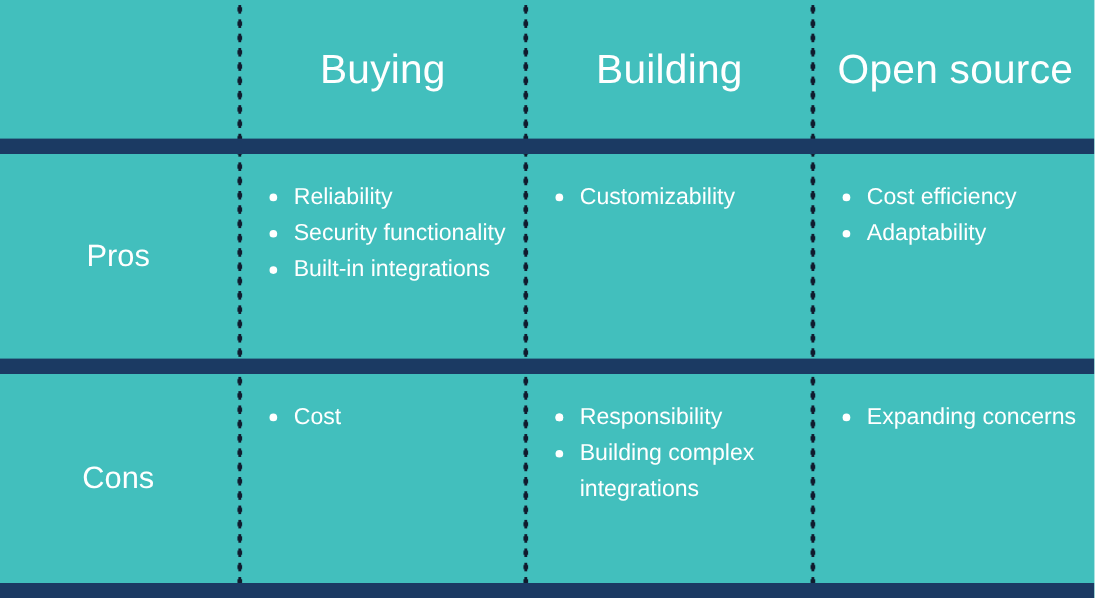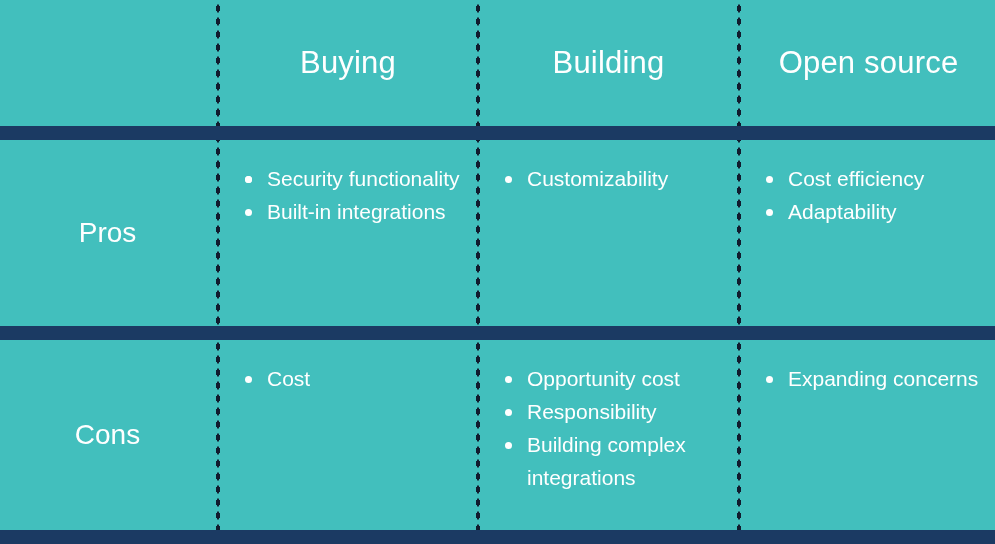--- a/index.html
+++ b/index.html
@@ -61,21 +61,21 @@
   .col-building  { left: 481px; width: 255px; }
   .col-open      { left: 742px; width: 253px; }
 
   
   .row-head { top: 0; height: 126px; }
   .head-title {
     display: flex;
     align-items: center;
     justify-content: center;
     height: 126px;
-    font-size: 31px;
+    font-size: 37px;
     font-weight: 400;
     letter-spacing: .2px;
     color: #ffffff;
   }
 
   
   .row-pros { top: 140px; height: 186px; }
   
   .row-cons { top: 340px; height: 190px; }
 
@@ -133,20 +133,21 @@
       <div class="head-title">Open source</div>
     </div>
 
     <div class="cell col-row-label row-pros">
       <div class="row-label">Pros</div>
     </div>
     <div class="cell col-buying row-pros">
       <ul class="bullets">
         <li>
             <span class="dot"></span>
+            <span class="bullet-text">Reliability</span>
           </li>
         <li>
             <span class="dot"></span>
             <span class="bullet-text">Security functionality</span>
           </li>
         <li>
             <span class="dot"></span>
             <span class="bullet-text">Built-in integrations</span>
           </li>
       </ul>
@@ -180,21 +181,20 @@
         <li>
             <span class="dot"></span>
             <span class="bullet-text">Cost</span>
           </li>
       </ul>
     </div>
     <div class="cell col-building row-cons">
       <ul class="bullets">
         <li>
             <span class="dot"></span>
-            <span class="bullet-text">Opportunity cost</span>
           </li>
         <li>
             <span class="dot"></span>
             <span class="bullet-text">Responsibility</span>
           </li>
         <li>
             <span class="dot"></span>
             <span class="bullet-text">Building complex integrations</span>
           </li>
       </ul>

